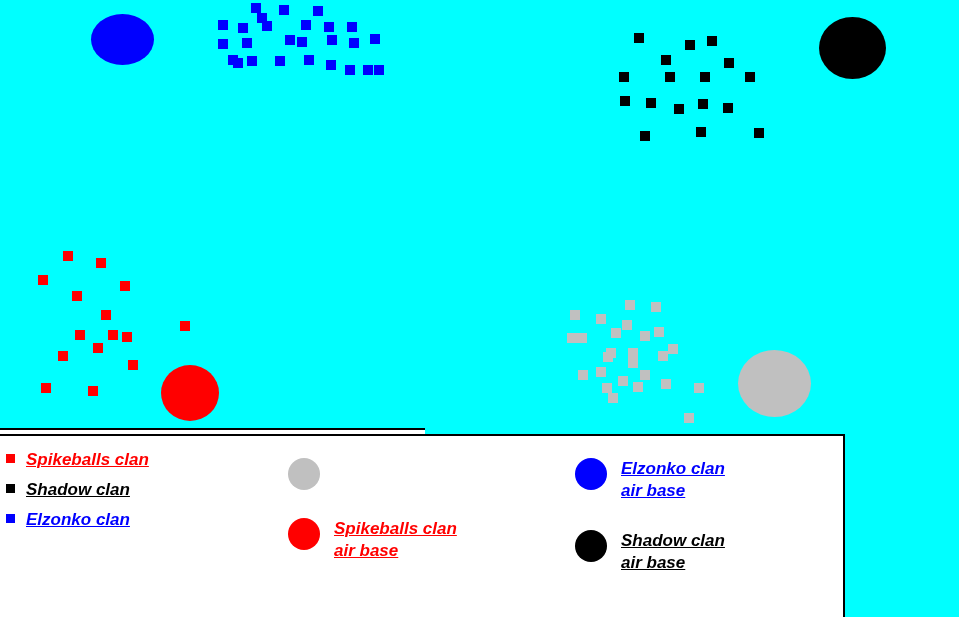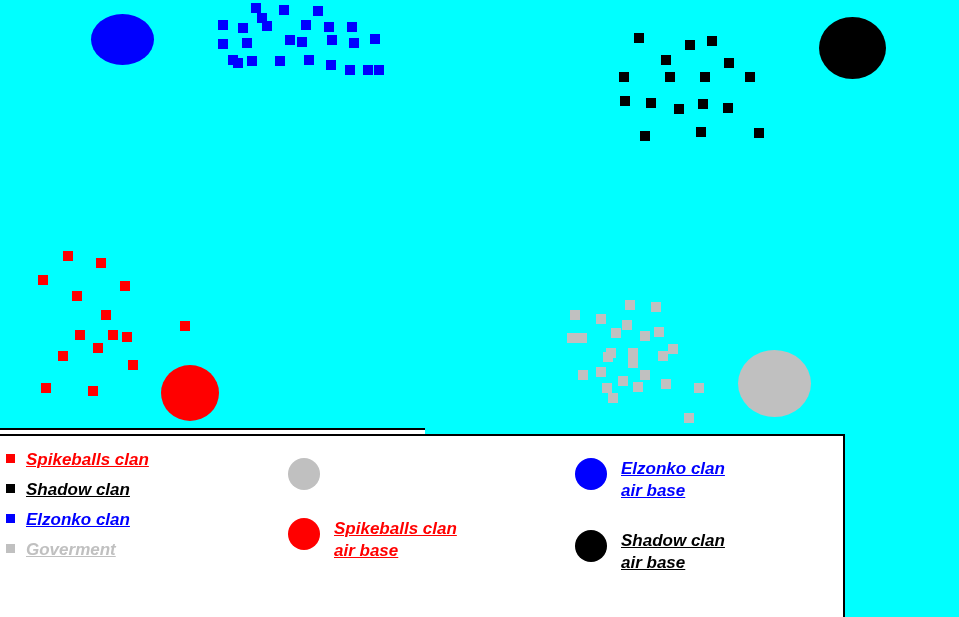--- a/index.html
+++ b/index.html
@@ -197,24 +197,20 @@
         <span class="legend-label" style="color:#ff0000">Spikeballs clan</span>
       </div>
       <div class="legend-row">
         <span class="swatch-square" style="background:#000000"></span>
         <span class="legend-label" style="color:#000000">Shadow clan</span>
       </div>
       <div class="legend-row">
         <span class="swatch-square" style="background:#0000ff"></span>
         <span class="legend-label" style="color:#0000ff">Elzonko clan</span>
       </div>
-      <div class="legend-row">
-        <span class="swatch-square" style="background:#c0c0c0"></span>
-        <span class="legend-label" style="color:#c0c0c0">Goverment</span>
-      </div>
     </div>
 
     <div class="legend-col" id="legend-col-bases1">
       <div class="legend-row base-row">
         <span class="swatch-circle" style="background:#c0c0c0"></span>
       </div>
       <div class="legend-row base-row">
         <span class="swatch-circle" style="background:#ff0000"></span>
         <span class="legend-label small-lab" style="color:#ff0000">Spikeballs clan 
 air base</span>

